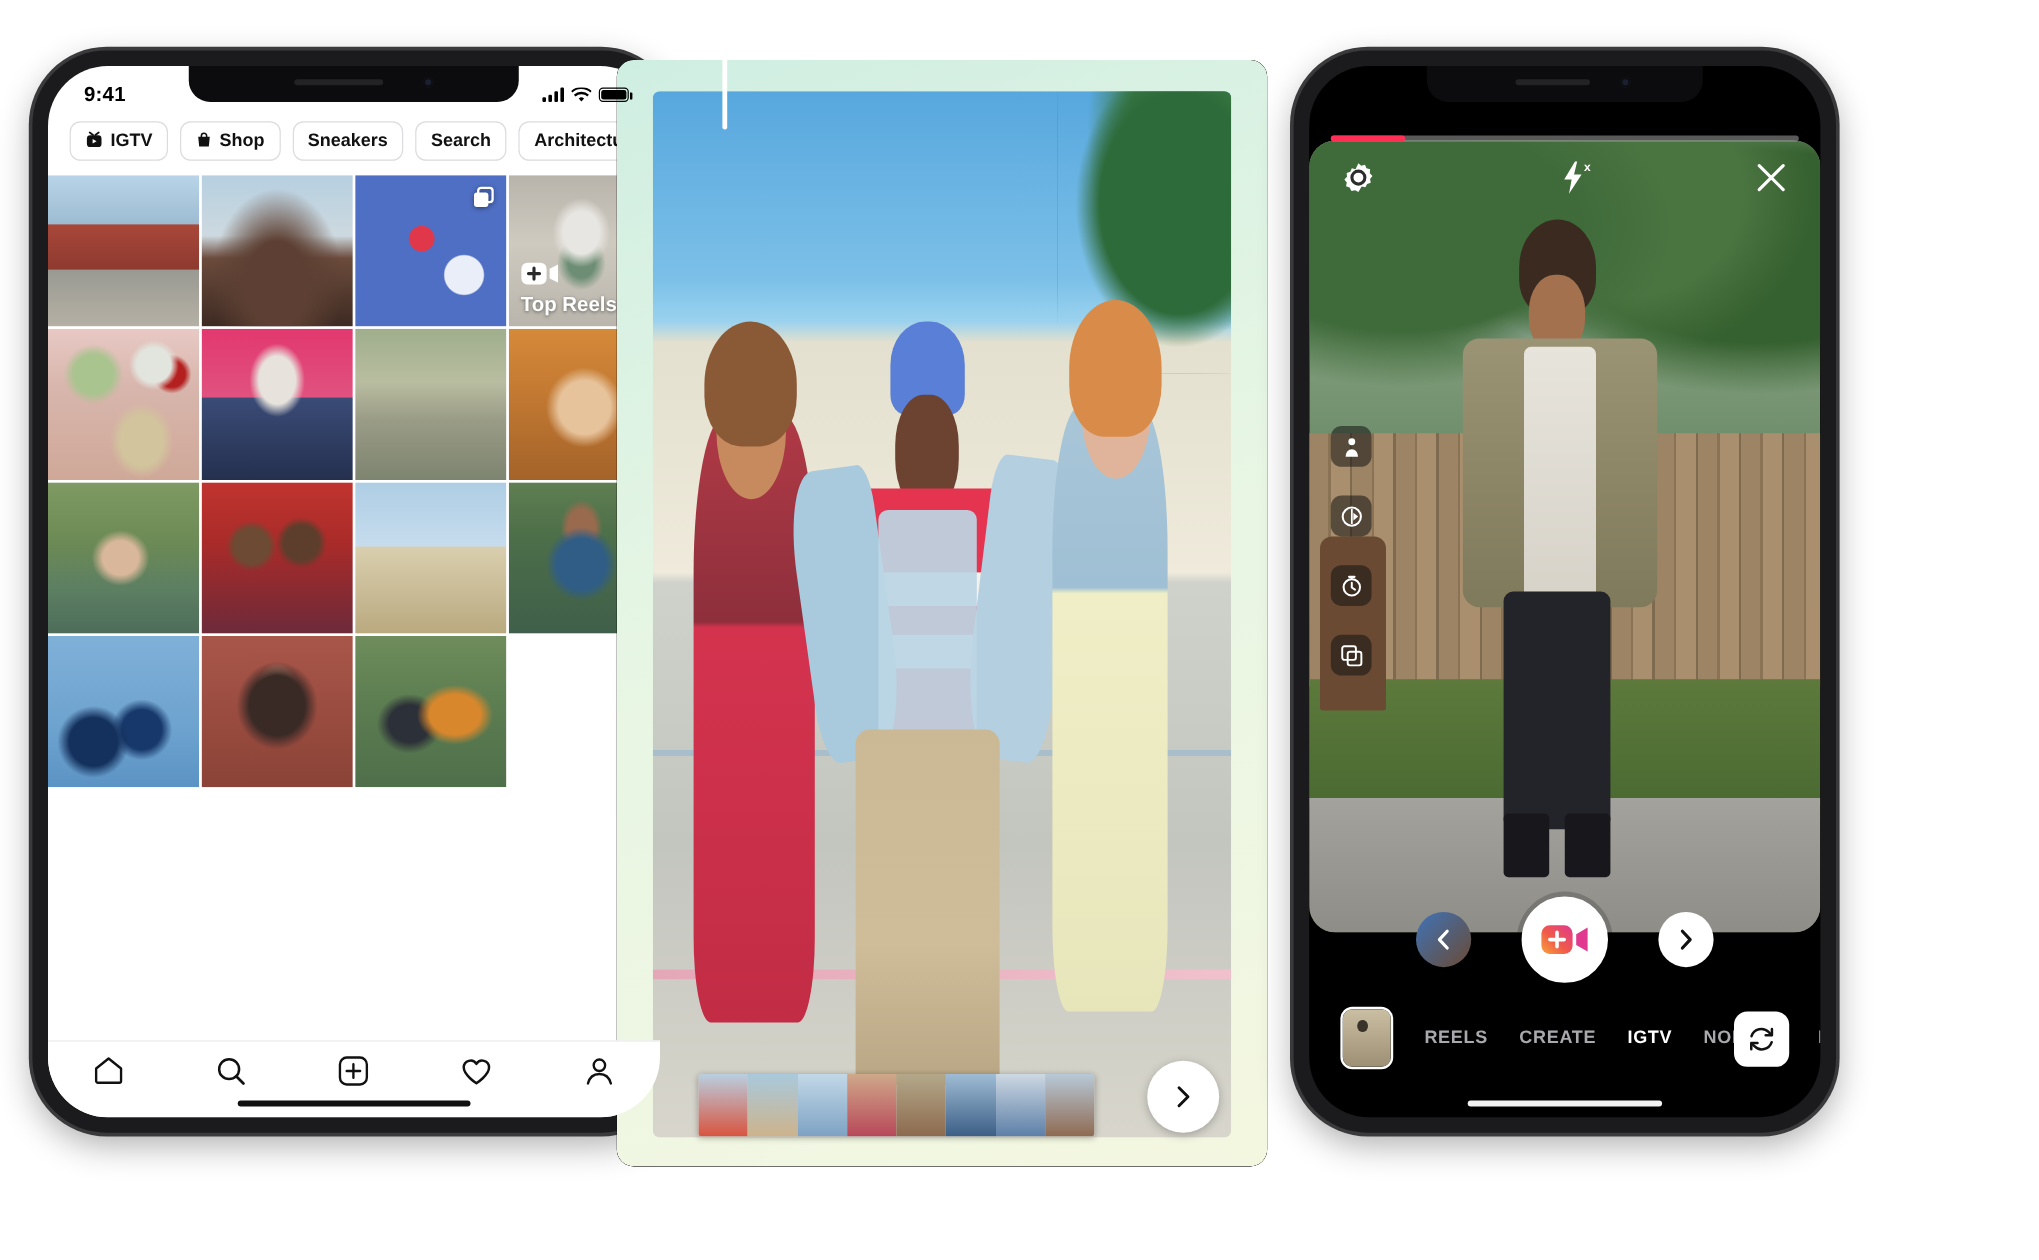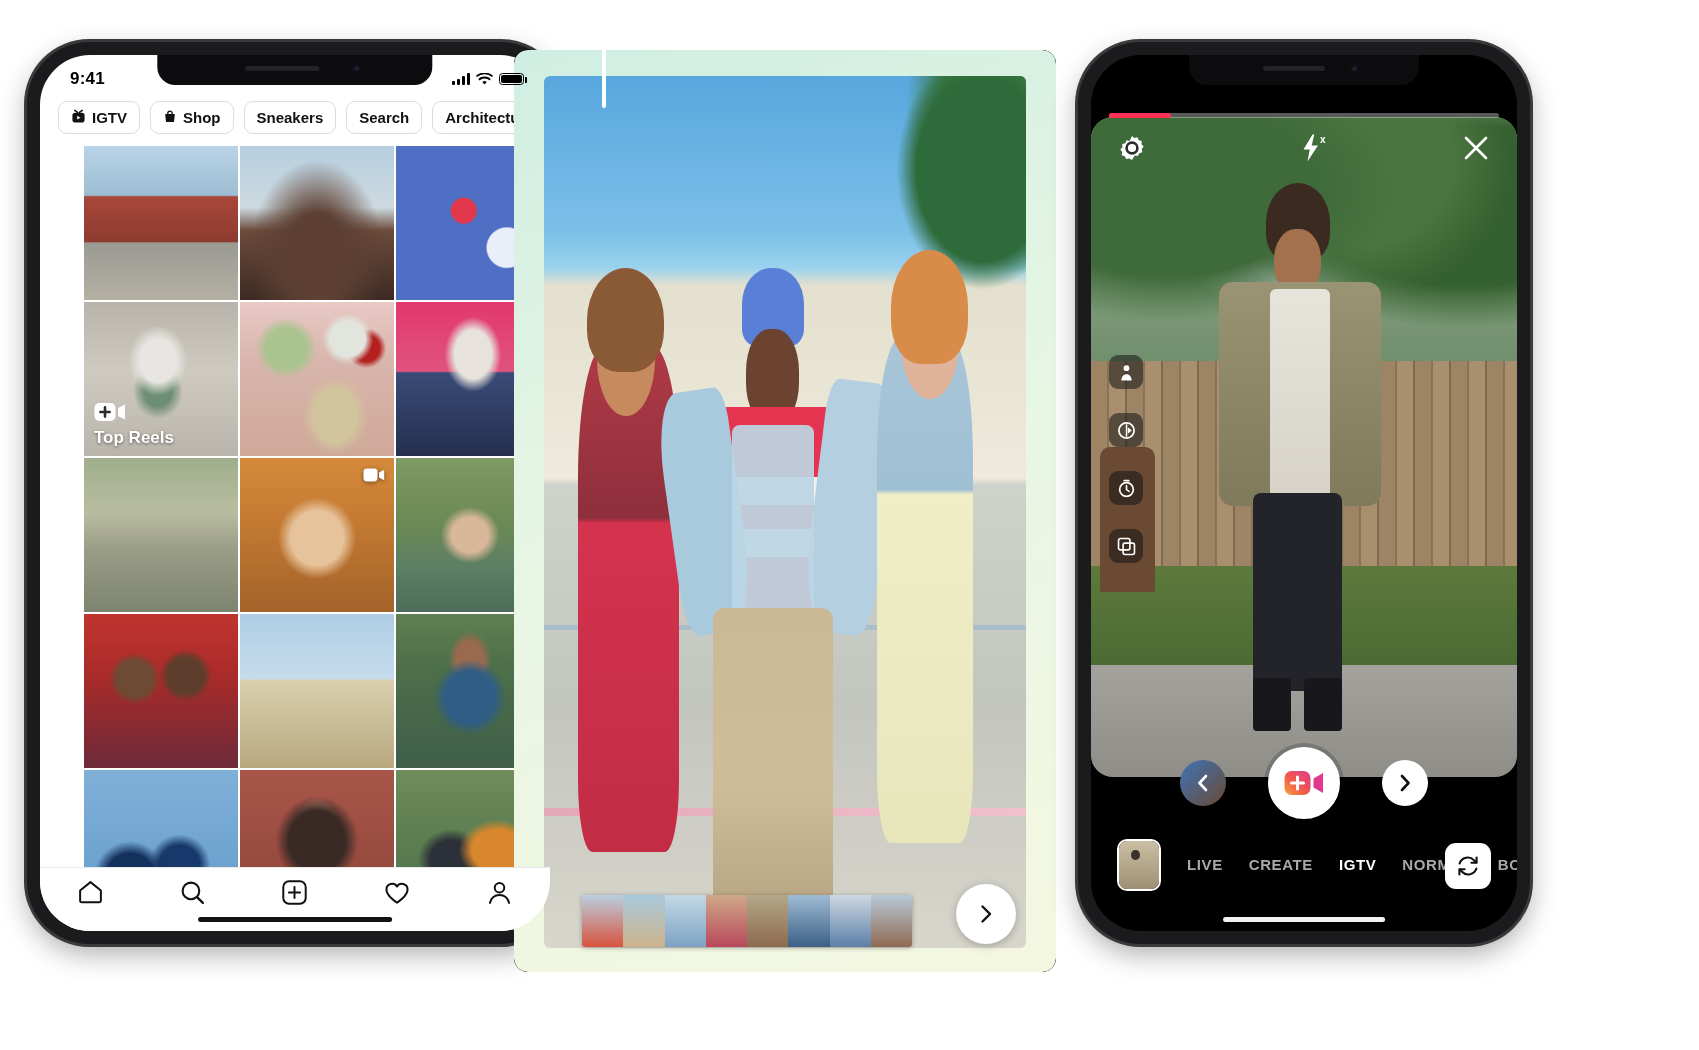--- a/index.html
+++ b/index.html
@@ -70,21 +70,21 @@
     height:38px; background:#efeff0; border-radius:10px;
     display:flex; align-items:center; justify-content:center; gap:8px;
     color:#8e8e93; font-size:16px;
   }
   .chips { display:flex; gap:10px; padding: 2px 18px 12px; overflow:hidden; }
   .chip {
     border:1px solid #dcdcdf; border-radius:9px; background:#fff;
     padding:7px 12px; font-size:15px; font-weight:bold; color:#111;
     display:flex; align-items:flex-start; gap:6px; white-space:nowrap; flex:none;
   }
-  .grid { display:grid; grid-template-columns: repeat(3, 1fr); gap:2px; position:relative;padding-left:44px; }
+  .grid { display:grid; grid-template-columns: repeat(4, 1fr); gap:2px; position:relative; }
   .tile { position:relative; width:100%; padding-top:100%; overflow:hidden; }
   .tile .art { position:absolute; inset:0; }
   .tile-badge { position:absolute; top:9px; right:9px; color:#fff; filter: drop-shadow(0 1px 2px rgba(0,0,0,.45)); }
   .reels-tag {
     position:absolute; left:10px; bottom:8px; color:#fff; font-size:17px; font-weight:bold;
     text-shadow: 0 1px 3px rgba(0,0,0,.5);
   }
   .reels-tag .ic { display:block; margin-bottom:5px; }
   .tabbar {
     position:absolute; left:0; right:0; bottom:0; height:64px; background:#fff;
@@ -496,21 +496,21 @@
           </svg>
         </span>
         <span class="side-round plain">
           <svg width="20" height="20" viewBox="0 0 20 20">
             <path d="M7 3l6.5 7L7 17" fill="none" stroke="#111" stroke-width="2.6" stroke-linecap="round" stroke-linejoin="round"></path>
           </svg>
         </span>
       </div>
 
       <div class="modebar">
-        <span class="mode">LIVE</span>
+        <span class="mode">REELS</span>
         <span class="mode">CREATE</span>
         <span class="mode active">IGTV</span>
         <span class="mode">NORMAL</span>
         <span class="mode">BOOMERANG</span>
       </div>
 
       <div class="gallery-btn">
         <div style="position:absolute;inset:0;background:linear-gradient(180deg,#cbbfa3,#9d8f74)"></div>
         <div style="position:absolute;left:30%;top:18%;width:22%;height:22%;background:#3a332a;border-radius:50%"></div>
       </div>

